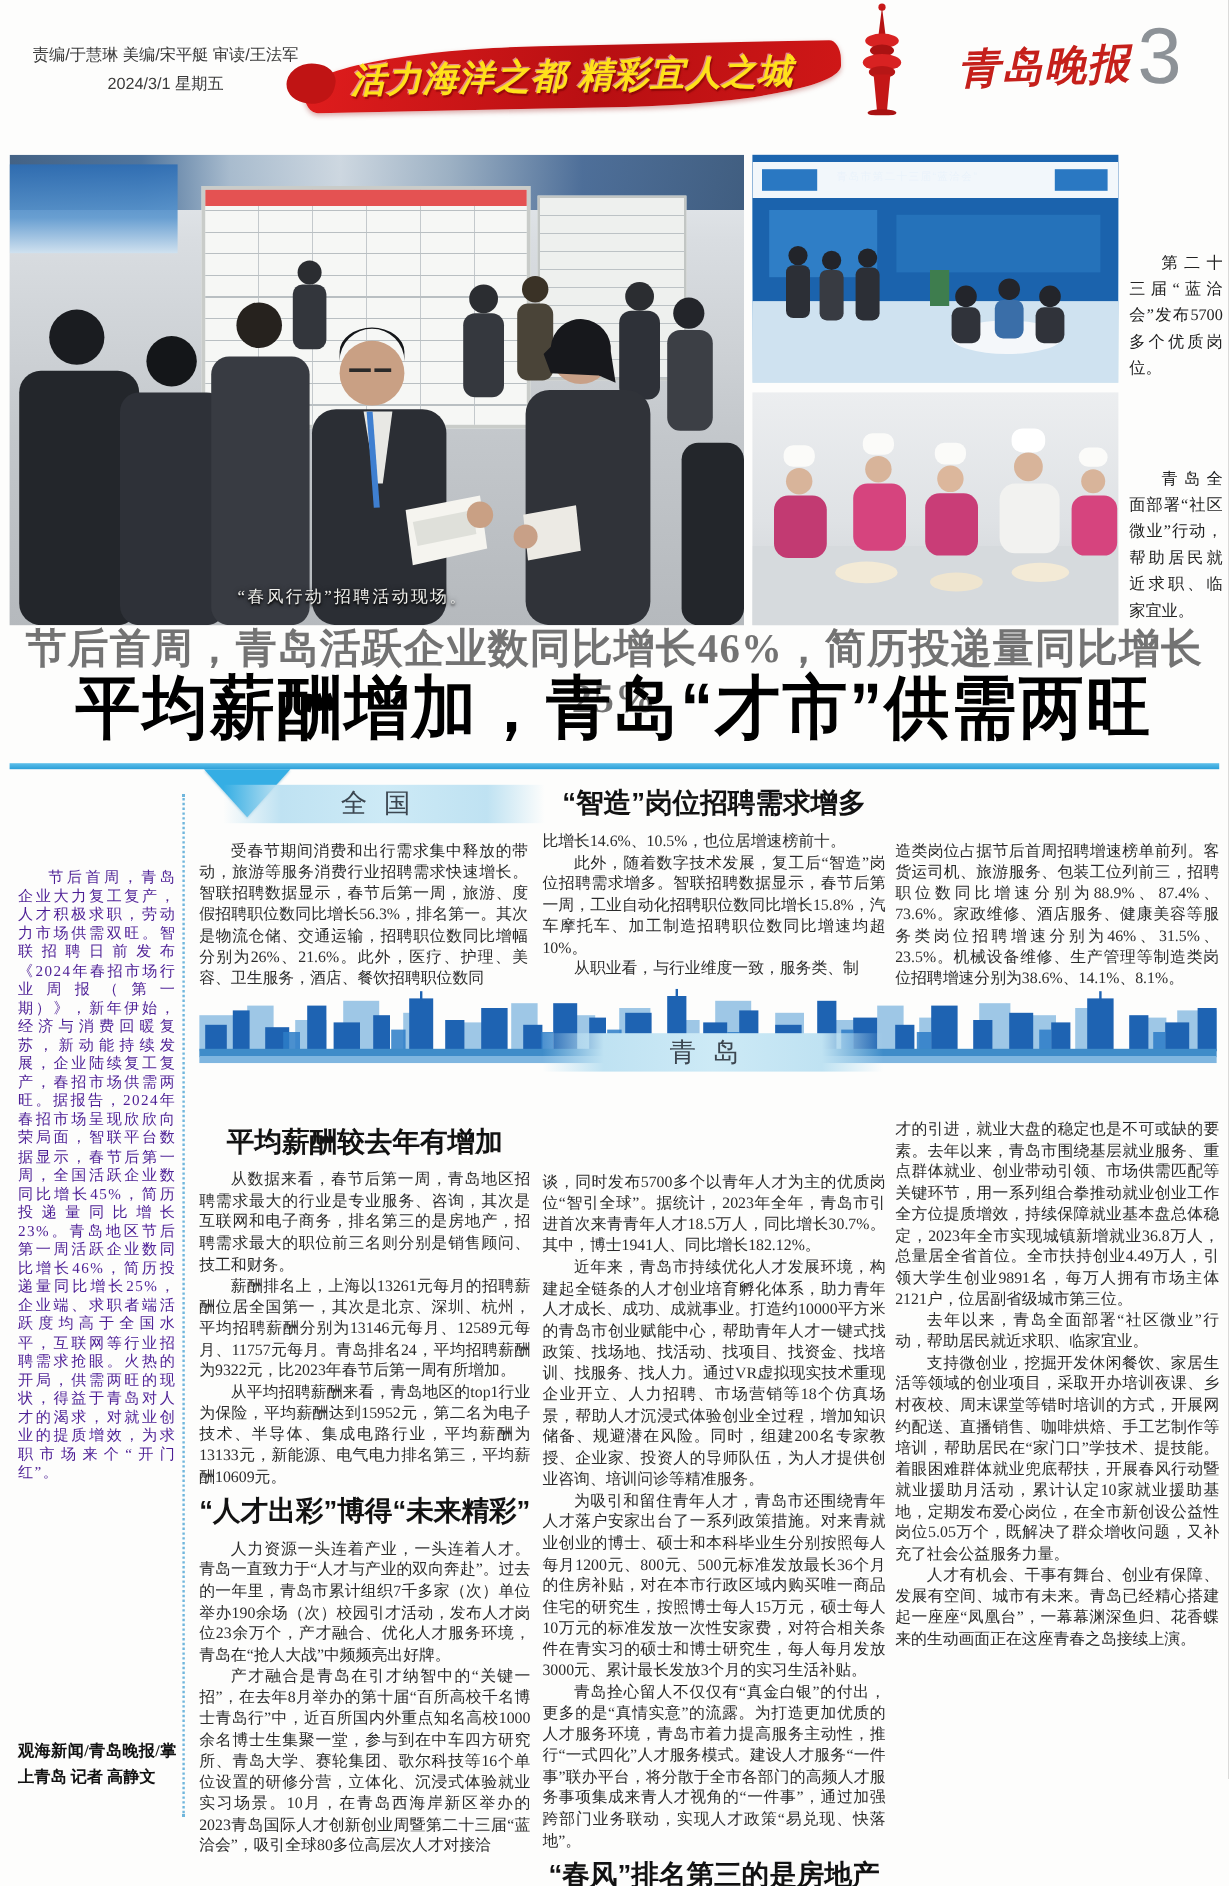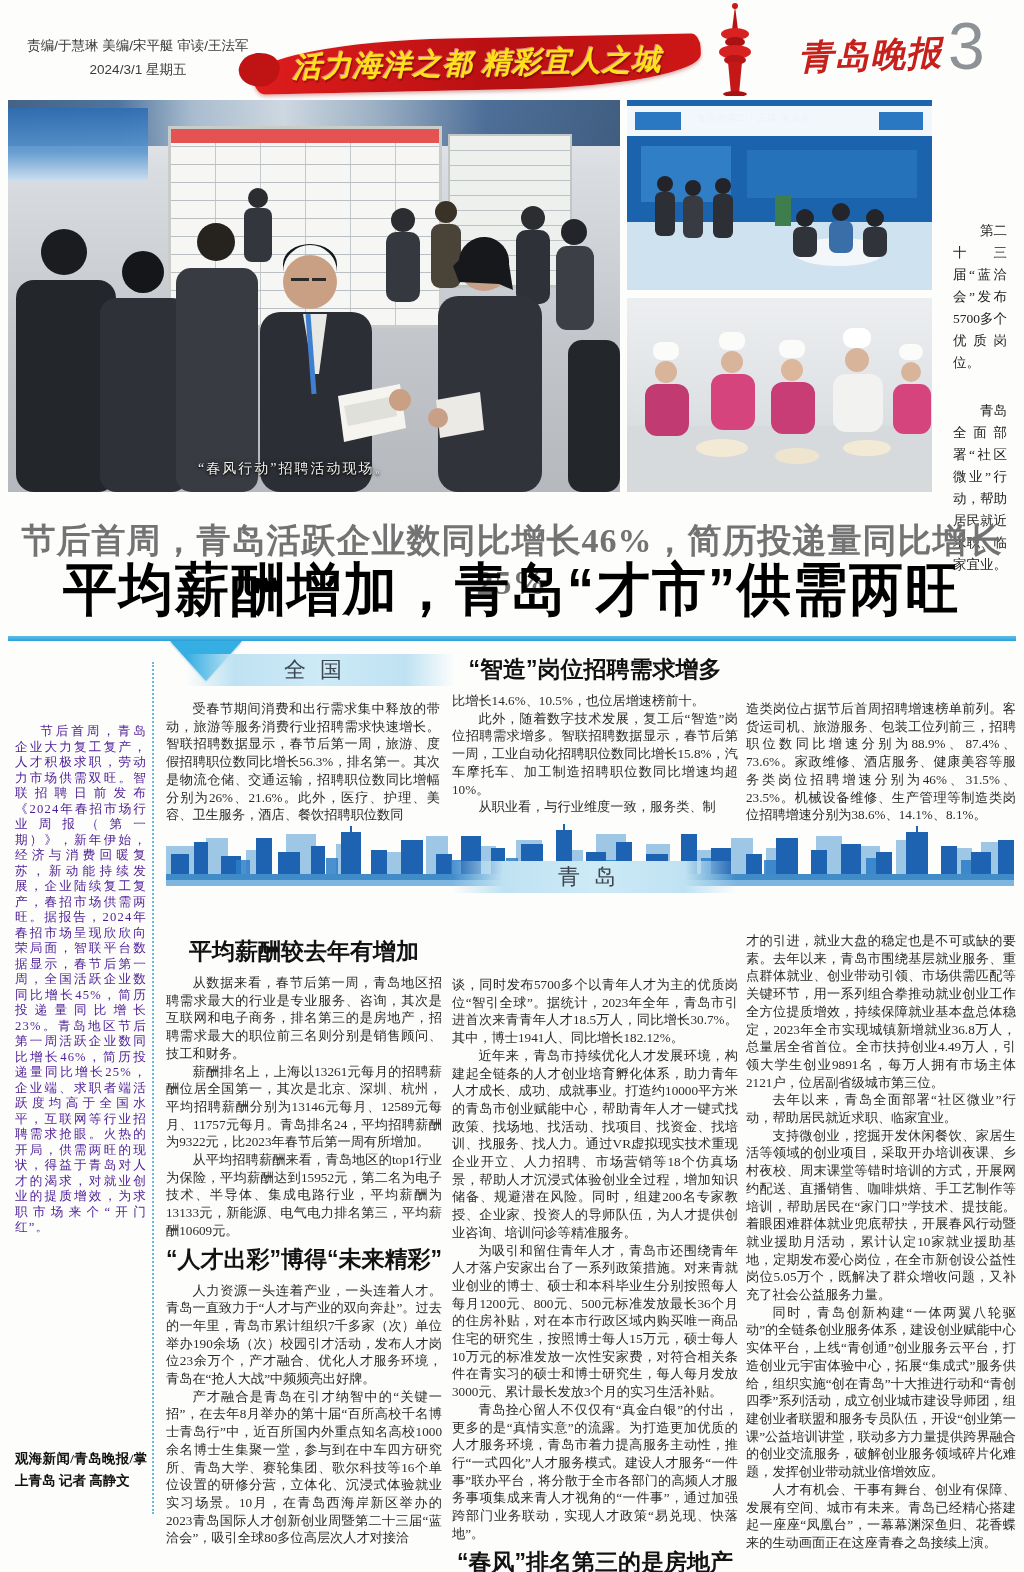--- a/index.html
+++ b/index.html
@@ -20,21 +20,21 @@
           font-weight:900;font-style:italic;font-size:29px;letter-spacing:1px;white-space:nowrap;
           text-shadow:1px 2px 1px rgba(110,0,0,.55), -1px -1px 0 rgba(255,255,255,.5);}
   .tower{position:absolute;left:692px;top:2px;width:86px;height:94px;}
   .paper-name{position:absolute;left:798px;top:32px;width:148px;font-family:"DejaVu Serif",serif;
           font-weight:700;font-style:italic;font-size:35px;color:#c5201b;letter-spacing:1px;
           white-space:nowrap;transform:rotate(-2deg);}
   .page-num{position:absolute;left:948px;top:8px;font-family:"Liberation Sans",sans-serif;
           font-size:66px;color:#8d9297;font-weight:400;}
 
   
-  .photo{position:absolute;overflow:hidden;background:#ccc;}
+  .photo{position:absolute;overflow:hidden;background:#ccc;margin-top:29px;}
   .photo-main{left:8px;top:100px;width:612px;height:392px;
       background:linear-gradient(180deg,#e9edf0 0%,#d9dde1 18%,#cfd3d7 38%,#c3c7cb 60%,#b5b9bd 100%);}
   .pm-topstrip{position:absolute;left:0;top:0;width:100%;height:46px;
       background:linear-gradient(90deg,#274a72 0,#35608f 18%,#9db3c8 30%,#c9d4de 45%,#8fa6bc 60%,#33598a 78%,#24466e 100%);opacity:.85;}
   .pm-poster{position:absolute;left:0;top:8px;width:140px;height:74px;
       background:linear-gradient(180deg,#2d6db4,#5b97cf 60%,#cfe2f1);opacity:.9;}
   .pm-board{position:absolute;left:160px;top:26px;width:268px;height:196px;background:#f6f7f5;
       border:3px solid #c9ccc9;
       background-image:
         linear-gradient(180deg,#e45252 0,#e45252 14px,transparent 14px),
@@ -46,21 +46,21 @@
   .photo-caption{position:absolute;left:190px;bottom:14px;color:#f2f2ee;font-size:14px;
       letter-spacing:2px;text-shadow:0 1px 2px #000, 0 0 4px rgba(0,0,0,.7);}
   .photo-expo{left:627px;top:100px;width:305px;height:190px;
       background:linear-gradient(180deg,#1b64ae 0%,#2f7ec6 45%,#9cc3e2 72%,#cfe2ef 100%);}
   .expo-banner-text{position:absolute;left:70px;top:12px;width:200px;color:#eaf3fb;font-size:9px;
       letter-spacing:1px;white-space:nowrap;opacity:.95;font-family:"Liberation Sans",sans-serif;}
   .photo-pastry{left:627px;top:298px;width:305px;height:194px;
       background:linear-gradient(180deg,#eceef0 0%,#dfe2e5 55%,#cdd1d5 100%);}
   .side-caption{position:absolute;left:941px;width:78px;font-size:13.5px;line-height:22px;
       text-align:justify;color:#222;}
-  .side-caption p{margin:12px;text-indent:2em;}
+  .side-caption p{margin:0;text-indent:2em;}
   .cap1{top:208px;}
   .cap2{top:388px;}
 
   
   .kicker{position:absolute;left:0;top:518px;width:100%;text-align:center;font-size:34px;
       color:#737373;font-weight:600;letter-spacing:1px;}
   .main-headline{position:absolute;left:0;top:552px;width:100%;text-align:center;
       font-family:"Liberation Sans",sans-serif;font-weight:900;font-size:54px;color:#000;
       letter-spacing:2px;transform:scaleY(1.06);transform-origin:top;white-space:nowrap;}
   .blue-rule{position:absolute;left:8px;top:636px;width:1008px;height:5px;
@@ -360,17 +360,16 @@
     <p>为吸引和留住青年人才，青岛市还围绕青年人才落户安家出台了一系列政策措施。对来青就业创业的博士、硕士和本科毕业生分别按照每人每月1200元、800元、500元标准发放最长36个月的住房补贴，对在本市行政区域内购买唯一商品住宅的研究生，按照博士每人15万元，硕士每人10万元的标准发放一次性安家费，对符合相关条件在青实习的硕士和博士研究生，每人每月发放3000元、累计最长发放3个月的实习生活补贴。</p>
     <p>青岛拴心留人不仅仅有“真金白银”的付出，更多的是“真情实意”的流露。为打造更加优质的人才服务环境，青岛市着力提高服务主动性，推行“一式四化”人才服务模式。建设人才服务“一件事”联办平台，将分散于全市各部门的高频人才服务事项集成来青人才视角的“一件事”，通过加强跨部门业务联动，实现人才政策“易兑现、快落地”。</p>
     <h3 class="subhead">“春风”排名第三的是房地产</h3>
     <p>一个城市就业市场的供需双旺，除了人</p>
   </div>
 
   <div class="bcol qd-col3">
     <p class="noind">才的引进，就业大盘的稳定也是不可或缺的要素。去年以来，青岛市围绕基层就业服务、重点群体就业、创业带动引领、市场供需匹配等关键环节，用一系列组合拳推动就业创业工作全方位提质增效，持续保障就业基本盘总体稳定，2023年全市实现城镇新增就业36.8万人，总量居全省首位。全市扶持创业4.49万人，引领大学生创业9891名，每万人拥有市场主体2121户，位居副省级城市第三位。</p>
     <p>去年以来，青岛全面部署“社区微业”行动，帮助居民就近求职、临家宜业。</p>
     <p>支持微创业，挖掘开发休闲餐饮、家居生活等领域的创业项目，采取开办培训夜课、乡村夜校、周末课堂等错时培训的方式，开展网约配送、直播销售、咖啡烘焙、手工艺制作等培训，帮助居民在“家门口”学技术、提技能。着眼困难群体就业兜底帮扶，开展春风行动暨就业援助月活动，累计认定10家就业援助基地，定期发布爱心岗位，在全市新创设公益性岗位5.05万个，既解决了群众增收问题，又补充了社会公益服务力量。</p>
-    <p>同时，青岛创新构建“一体两翼八轮驱动”的全链条创业服务体系，建设创业赋能中心实体平台，上线“青创通”创业服务云平台，打造创业元宇宙体验中心，拓展“集成式”服务供给，组织实施“创在青岛”十大推进行动和“青创四季”系列活动，成立创业城市建设导师团，组建创业者联盟和服务专员队伍，开设“创业第一课”公益培训讲堂，联动多方力量提供跨界融合的创业交流服务，破解创业服务领域碎片化难题，发挥创业带动就业倍增效应。</p>
     <p>人才有机会、干事有舞台、创业有保障、发展有空间、城市有未来。青岛已经精心搭建起一座座“凤凰台”，一幕幕渊深鱼归、花香蝶来的生动画面正在这座青春之岛接续上演。</p>
   </div>
 
 </div>
 
 </body></html>

